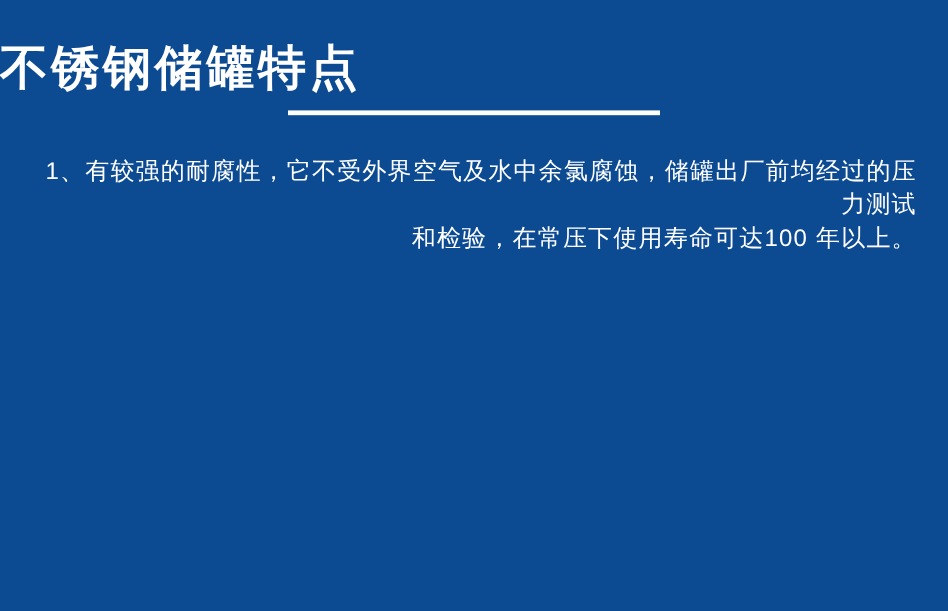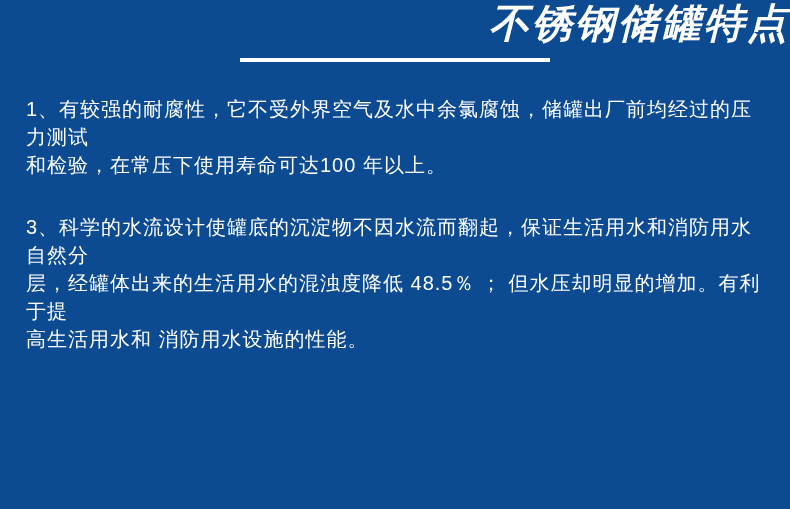--- a/index.html
+++ b/index.html
@@ -10,22 +10,22 @@
     background: #0c4b92;
     overflow: hidden;
     font-family: "Liberation Sans", sans-serif;
   }
   .page {
     width: 790px;
     height: 509px;
     background: #0c4b92;
   }
   .header {
-    text-align: right;
-    font-style: italic;
+    padding-top: 34px;
+    text-align: left;
   }
   .title {
     margin: 0;
     color: #ffffff;
     font-size: 40px;
     font-weight: bold;
     letter-spacing: 3px;
     line-height: 46px;
     font-family: "Liberation Sans", sans-serif;
   }
@@ -38,33 +38,30 @@
   .content {
     padding: 33px 26px 0 26px;
   }
   .feature {
     margin: 0 0 34px 0;
     color: #ffffff;
     font-size: 20px;
     line-height: 28px;
     letter-spacing: 1px;
     white-space: pre-line;
-    text-align: left;
+    text-align: right;
   }
   .feature:last-child { margin-bottom: 0; }
 </style>
 </head>
 <body>
 
 <div class="page">
   <div class="header">
     <h1 class="title">不锈钢储罐特点</h1>
     <div class="title-underline"></div>
   </div>
   <div class="content">
     <p class="feature">1、有较强的耐腐性，它不受外界空气及水中余氯腐蚀，储罐出厂前均经过的压力测试
 和检验，在常压下使用寿命可达100 年以上。</p>
-    <p class="feature">3、科学的水流设计使罐底的沉淀物不因水流而翻起，保证生活用水和消防用水自然分
-层，经罐体出来的生活用水的混浊度降低 48.5％ ； 但水压却明显的增加。有利于提
-高生活用水和 消防用水设施的性能。</p>
 
   </div>
 </div>
 
 </body></html>

